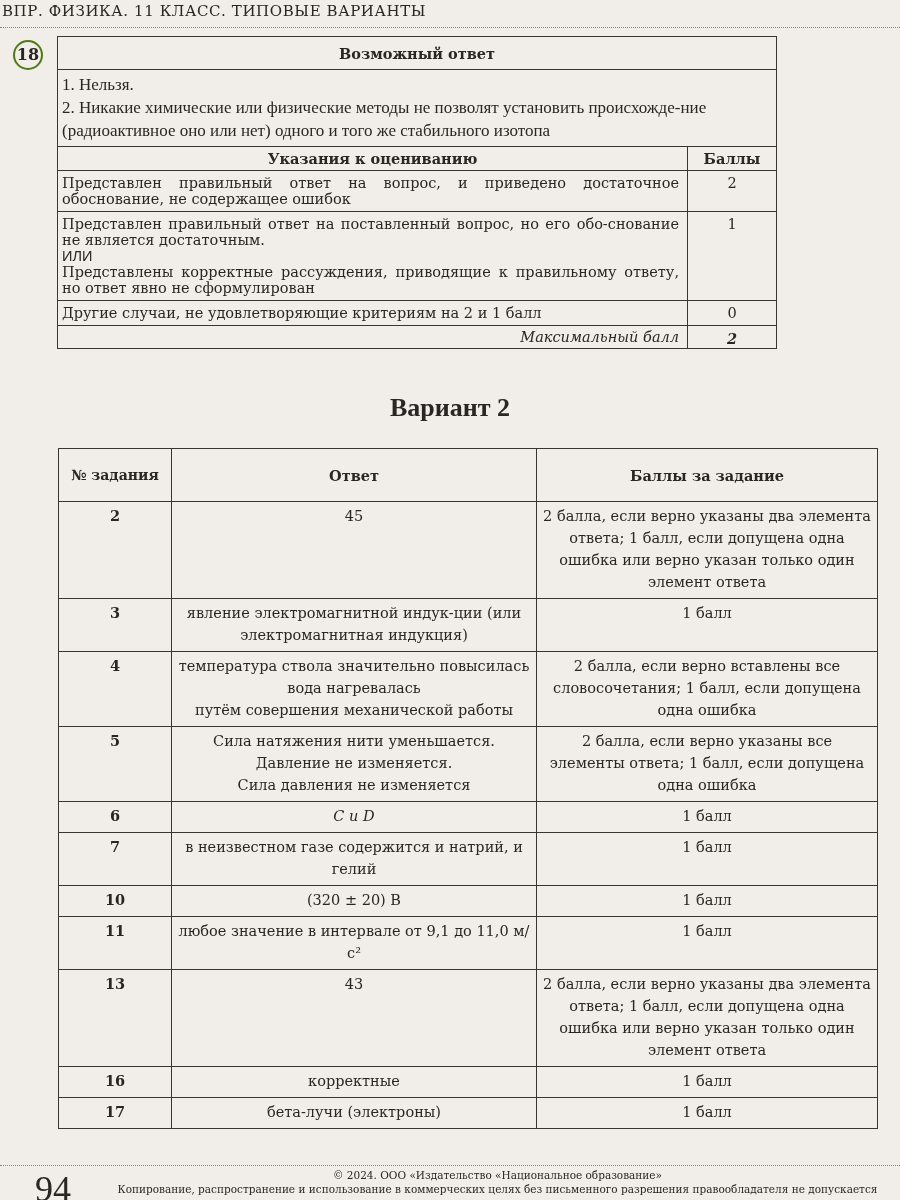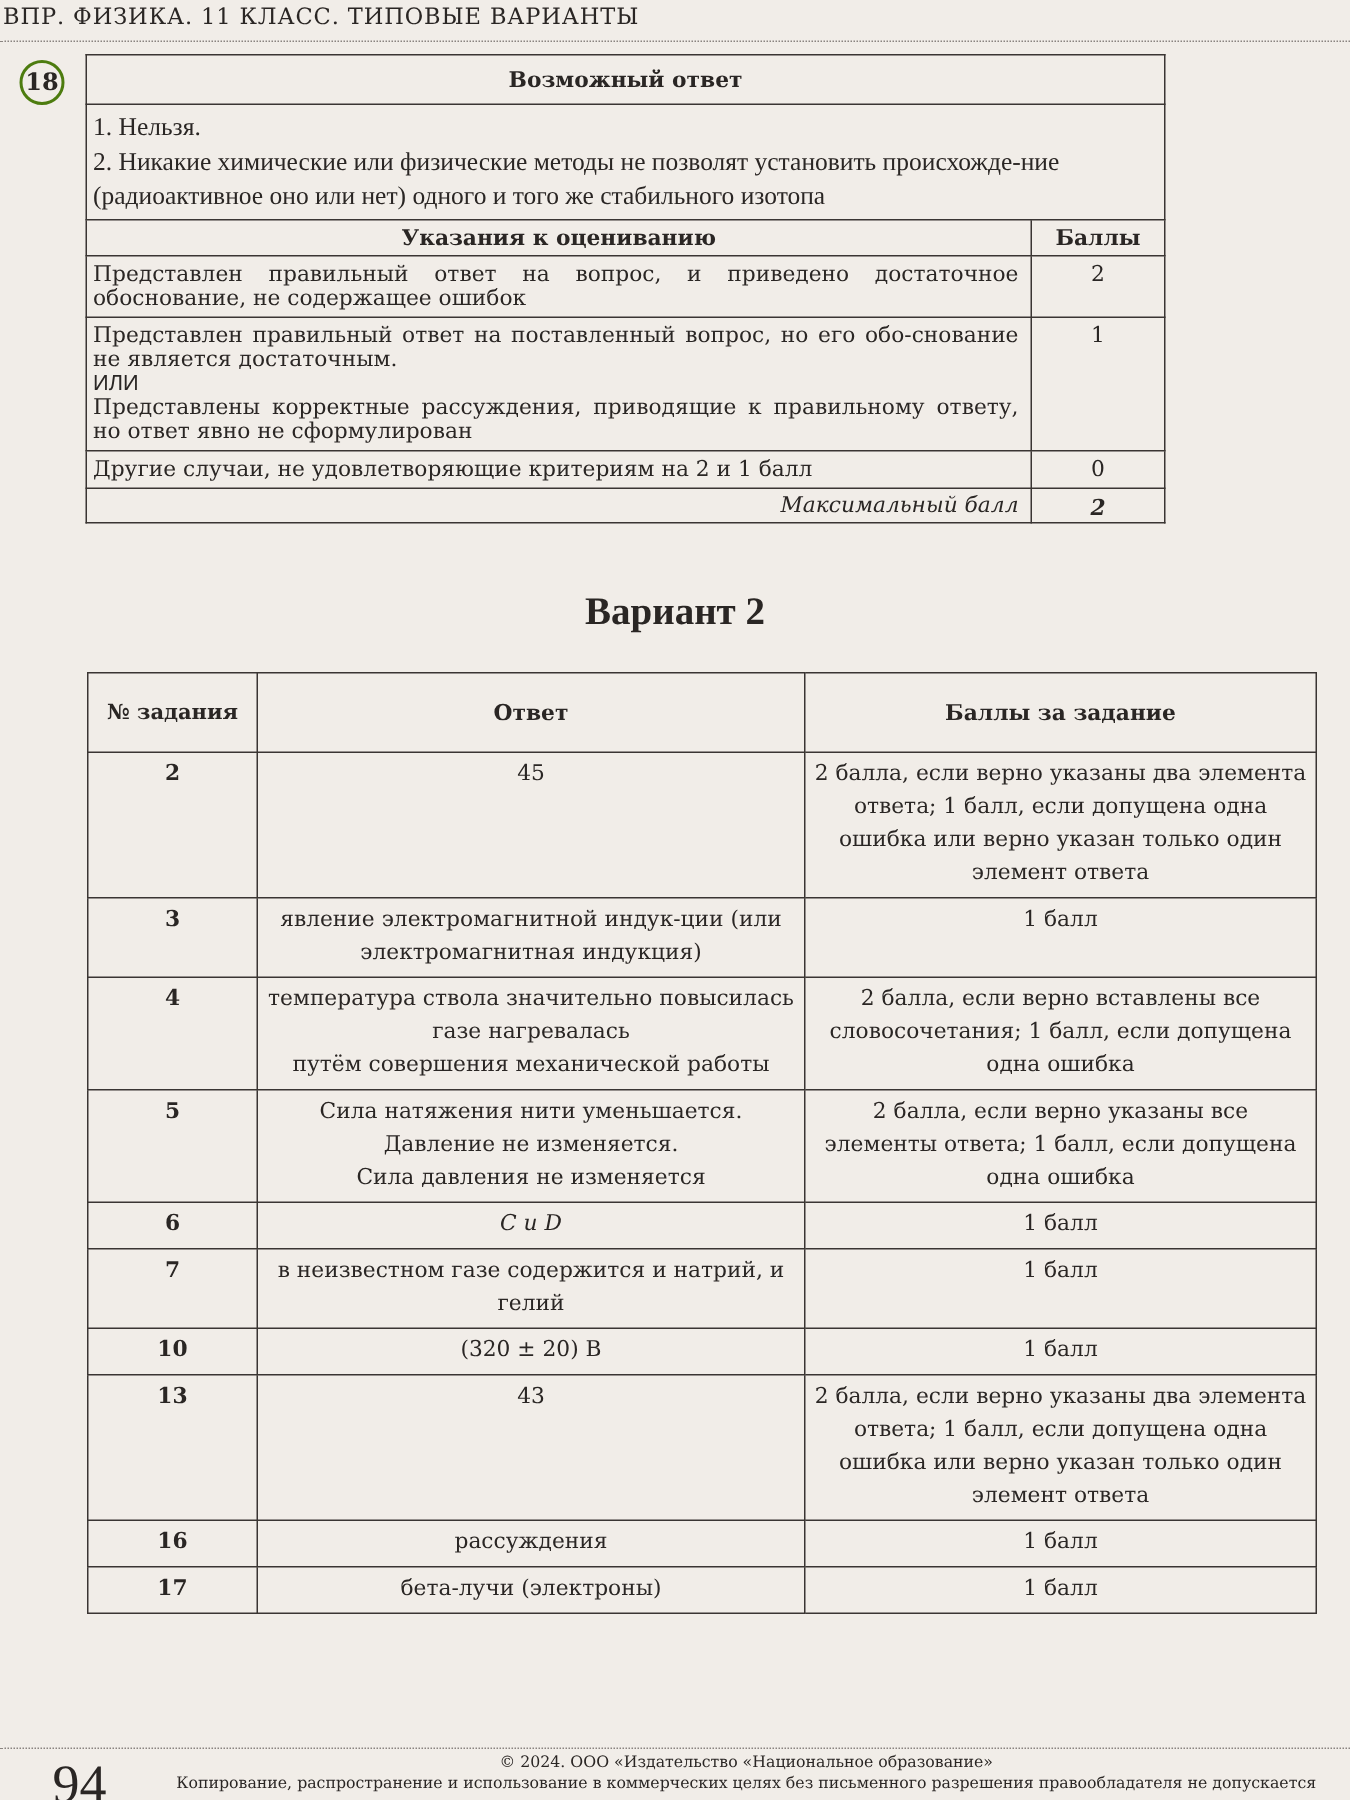--- a/index.html
+++ b/index.html
@@ -120,21 +120,21 @@
         <td class="num">3</td>
         <td class="ans">
           <div>явление электромагнитной индук-ции (или электромагнитная индукция)</div>
         </td>
         <td>1 балл</td>
       </tr>
       <tr>
         <td class="num">4</td>
         <td class="ans">
           <div>температура ствола значительно повысилась</div>
-          <div>газе нагревалась</div>
+          <div>вода нагревалась</div>
           <div>путём совершения механической работы</div>
         </td>
         <td>2 балла, если верно вставлены все словосочетания; 1 балл, если допущена одна ошибка</td>
       </tr>
       <tr>
         <td class="num">5</td>
         <td class="ans">
           <div>Сила натяжения нити уменьшается.</div>
           <div>Давление не изменяется.</div>
           <div>Сила давления не изменяется</div>
@@ -156,30 +156,37 @@
         <td>1 балл</td>
       </tr>
       <tr>
         <td class="num">10</td>
         <td class="ans">
           <div>(320 ± 20) В</div>
         </td>
         <td>1 балл</td>
       </tr>
       <tr>
+        <td class="num">11</td>
+        <td class="ans">
+          <div>любое значение в интервале от 9,1 до 11,0 м/с²</div>
+        </td>
+        <td>1 балл</td>
+      </tr>
+      <tr>
         <td class="num">13</td>
         <td class="ans">
           <div>43</div>
         </td>
         <td>2 балла, если верно указаны два элемента ответа; 1 балл, если допущена одна ошибка или верно указан только один элемент ответа</td>
       </tr>
       <tr>
         <td class="num">16</td>
         <td class="ans">
-          <div>рассуждения</div>
+          <div>корректные</div>
         </td>
         <td>1 балл</td>
       </tr>
       <tr>
         <td class="num">17</td>
         <td class="ans">
           <div>бета-лучи (электроны)</div>
         </td>
         <td>1 балл</td>
       </tr>

